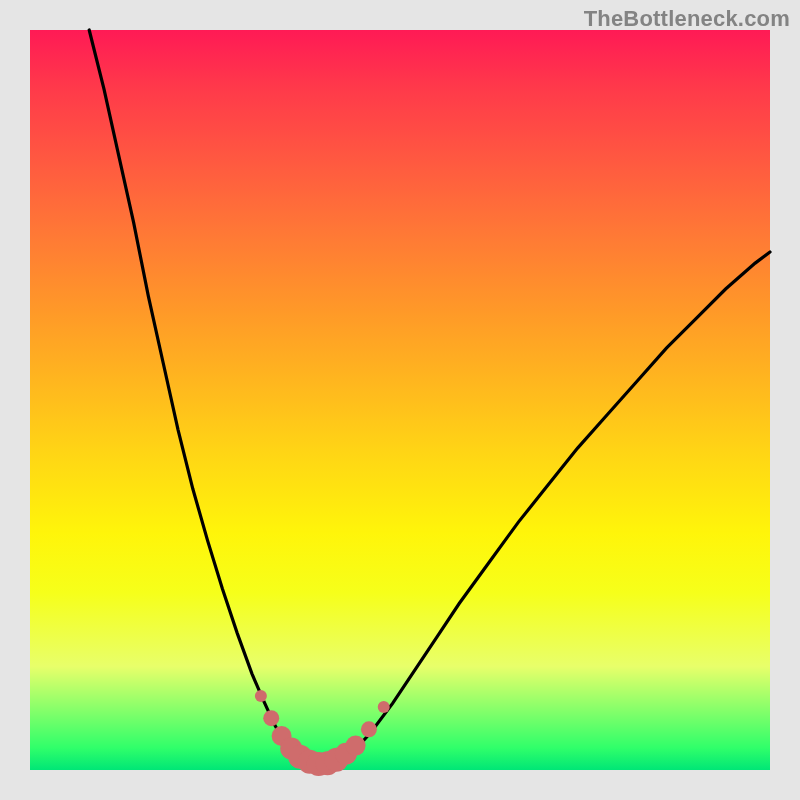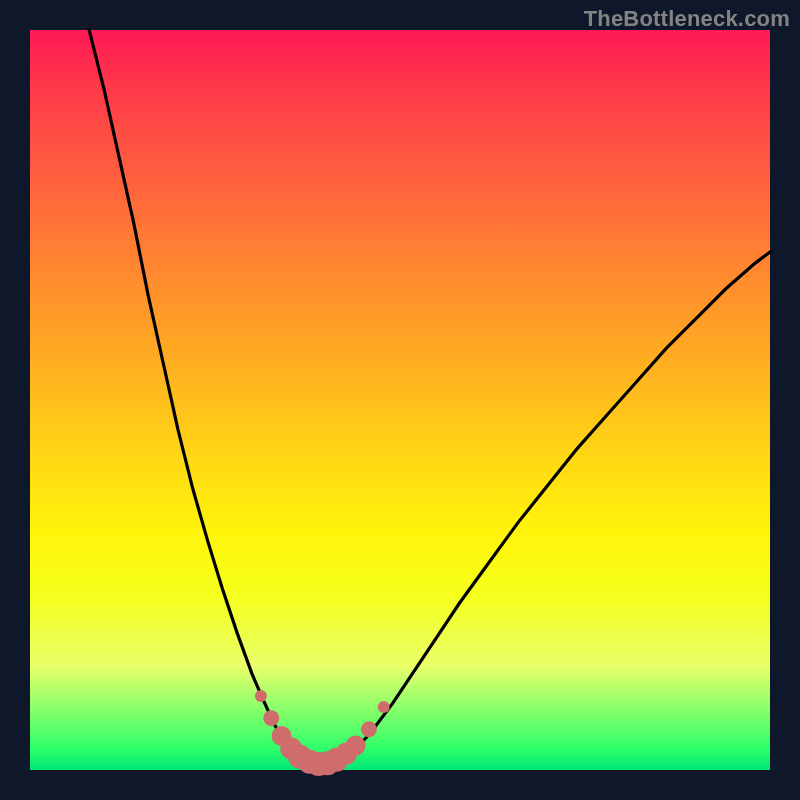--- a/index.html
+++ b/index.html
@@ -8,21 +8,21 @@
     width: 800px;
     height: 800px;
     background: #000;
     font-family: Arial, Helvetica, sans-serif;
     overflow: hidden;
   }
   .frame {
     position: relative;
     width: 800px;
     height: 800px;
-    background: #0f172a;
+    background: #e5e5e5;
   }
   .watermark {
     position: absolute;
     top: 6px;
     right: 10px;
     color: #838383;
     font-size: 22px;
     font-weight: 600;
     letter-spacing: 0.2px;
     z-index: 20;

